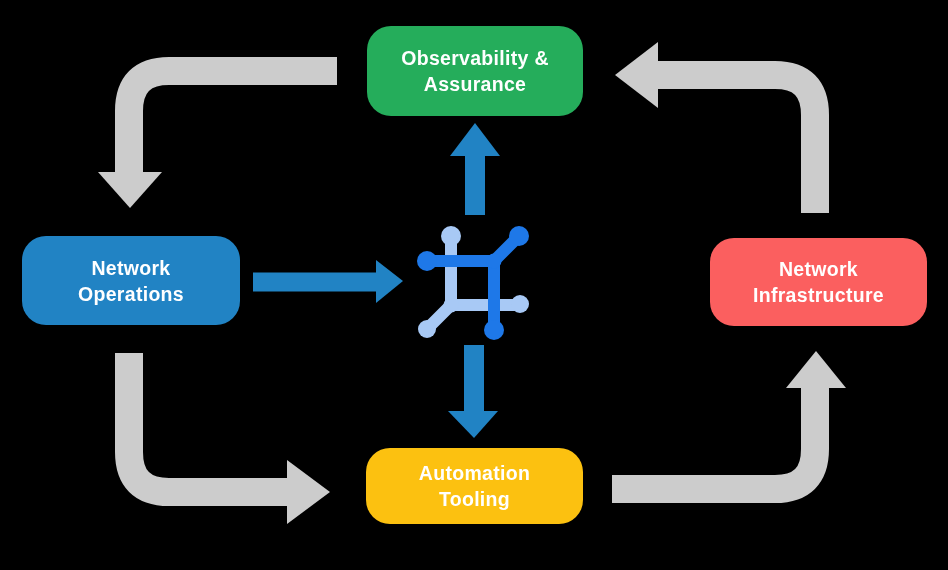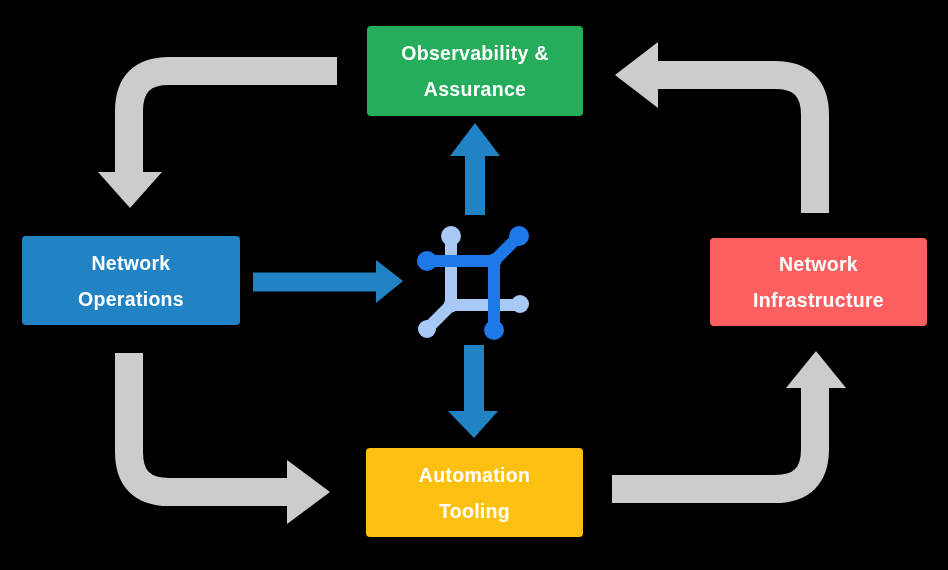--- a/index.html
+++ b/index.html
@@ -9,30 +9,30 @@
     font-family:"Liberation Sans","DejaVu Sans",sans-serif;
   }
   #canvas{position:relative;width:948px;height:570px;}
   #arrow-layer{position:absolute;left:0;top:0;}
   .gline{stroke:var(--arrow-gray,#ccc);stroke-width:28;fill:none;}
   .ghead{fill:var(--arrow-gray,#ccc);}
   .bline{stroke:var(--arrow-blue,#2183c4);stroke-width:20;fill:none;}
   .bline-h{stroke-width:19;}
   .bhead{fill:var(--arrow-blue,#2183c4);}
   .node{
-    position:absolute;border-radius:4px;
+    position:absolute;border-radius:24px;
     color:var(--label-text,#fff);
     display:flex;align-items:center;justify-content:center;
-    text-align:center;font-weight:bold;font-size:19.5px;line-height:36px;
+    text-align:center;font-weight:bold;font-size:19.5px;line-height:26px;
     letter-spacing:.3px;white-space:pre-line;
   }
   #node-observability{left:367px;top:26px;width:216px;height:90px;background:var(--node-observability,#25ad5b);}
   #node-operations{left:22px;top:236px;width:218px;height:89px;background:var(--node-operations,#2183c4);}
   #node-infrastructure{left:710px;top:238px;width:217px;height:88px;background:var(--node-infrastructure,#fb5f5f);}
-  #node-automation{left:366px;top:448px;width:217px;height:89px;background:var(--node-automation,#fcc110);}
+  #node-automation{left:366px;top:448px;width:217px;height:76px;background:var(--node-automation,#fcc110);}
   #center-icon{position:absolute;left:414px;top:226px;width:120px;height:120px;}
   .icon-light-line{stroke:var(--icon-light,#a8c9f5);stroke-width:12;fill:none;}
   .icon-light-dot{fill:var(--icon-light,#a8c9f5);}
   .icon-dark-line{stroke:var(--icon-dark,#1e78e8);stroke-width:12;fill:none;}
   .icon-dark-dot{fill:var(--icon-dark,#1e78e8);}
 </style>
 </head>
 <body>
 
 <div id="canvas">

